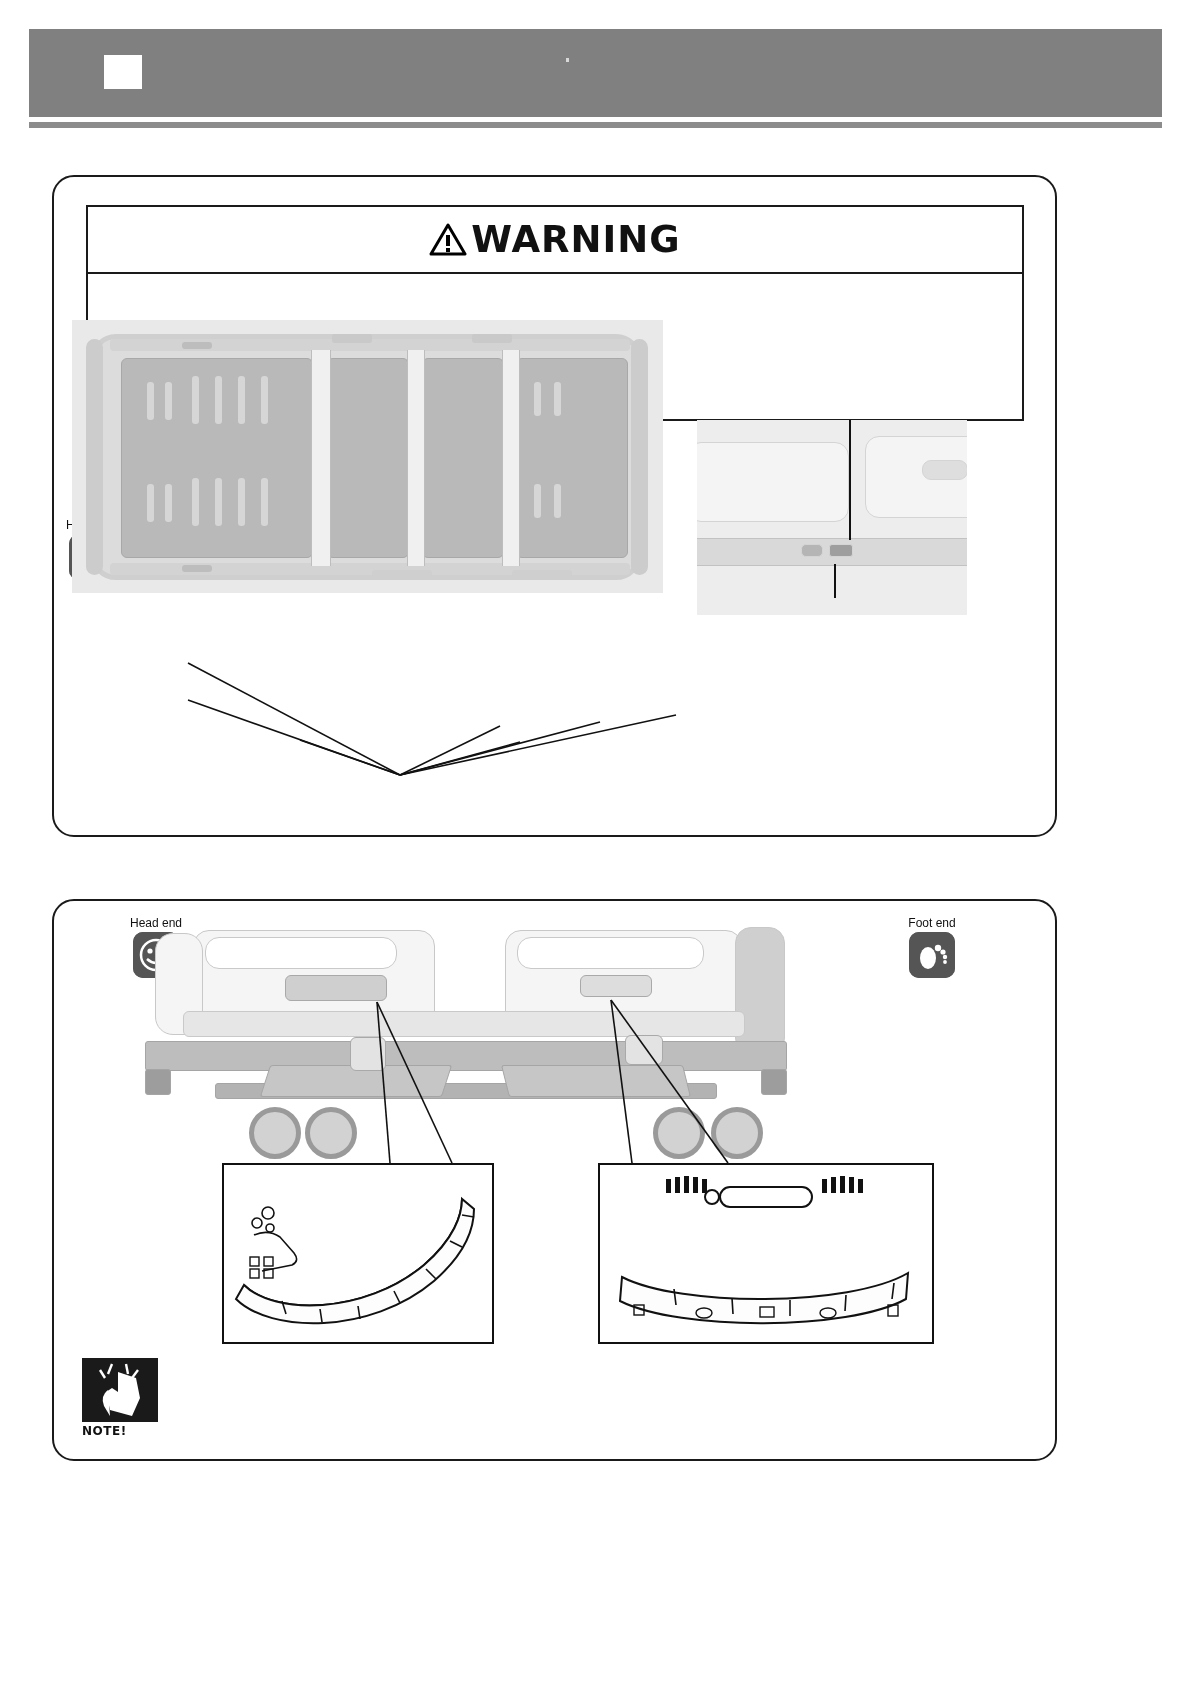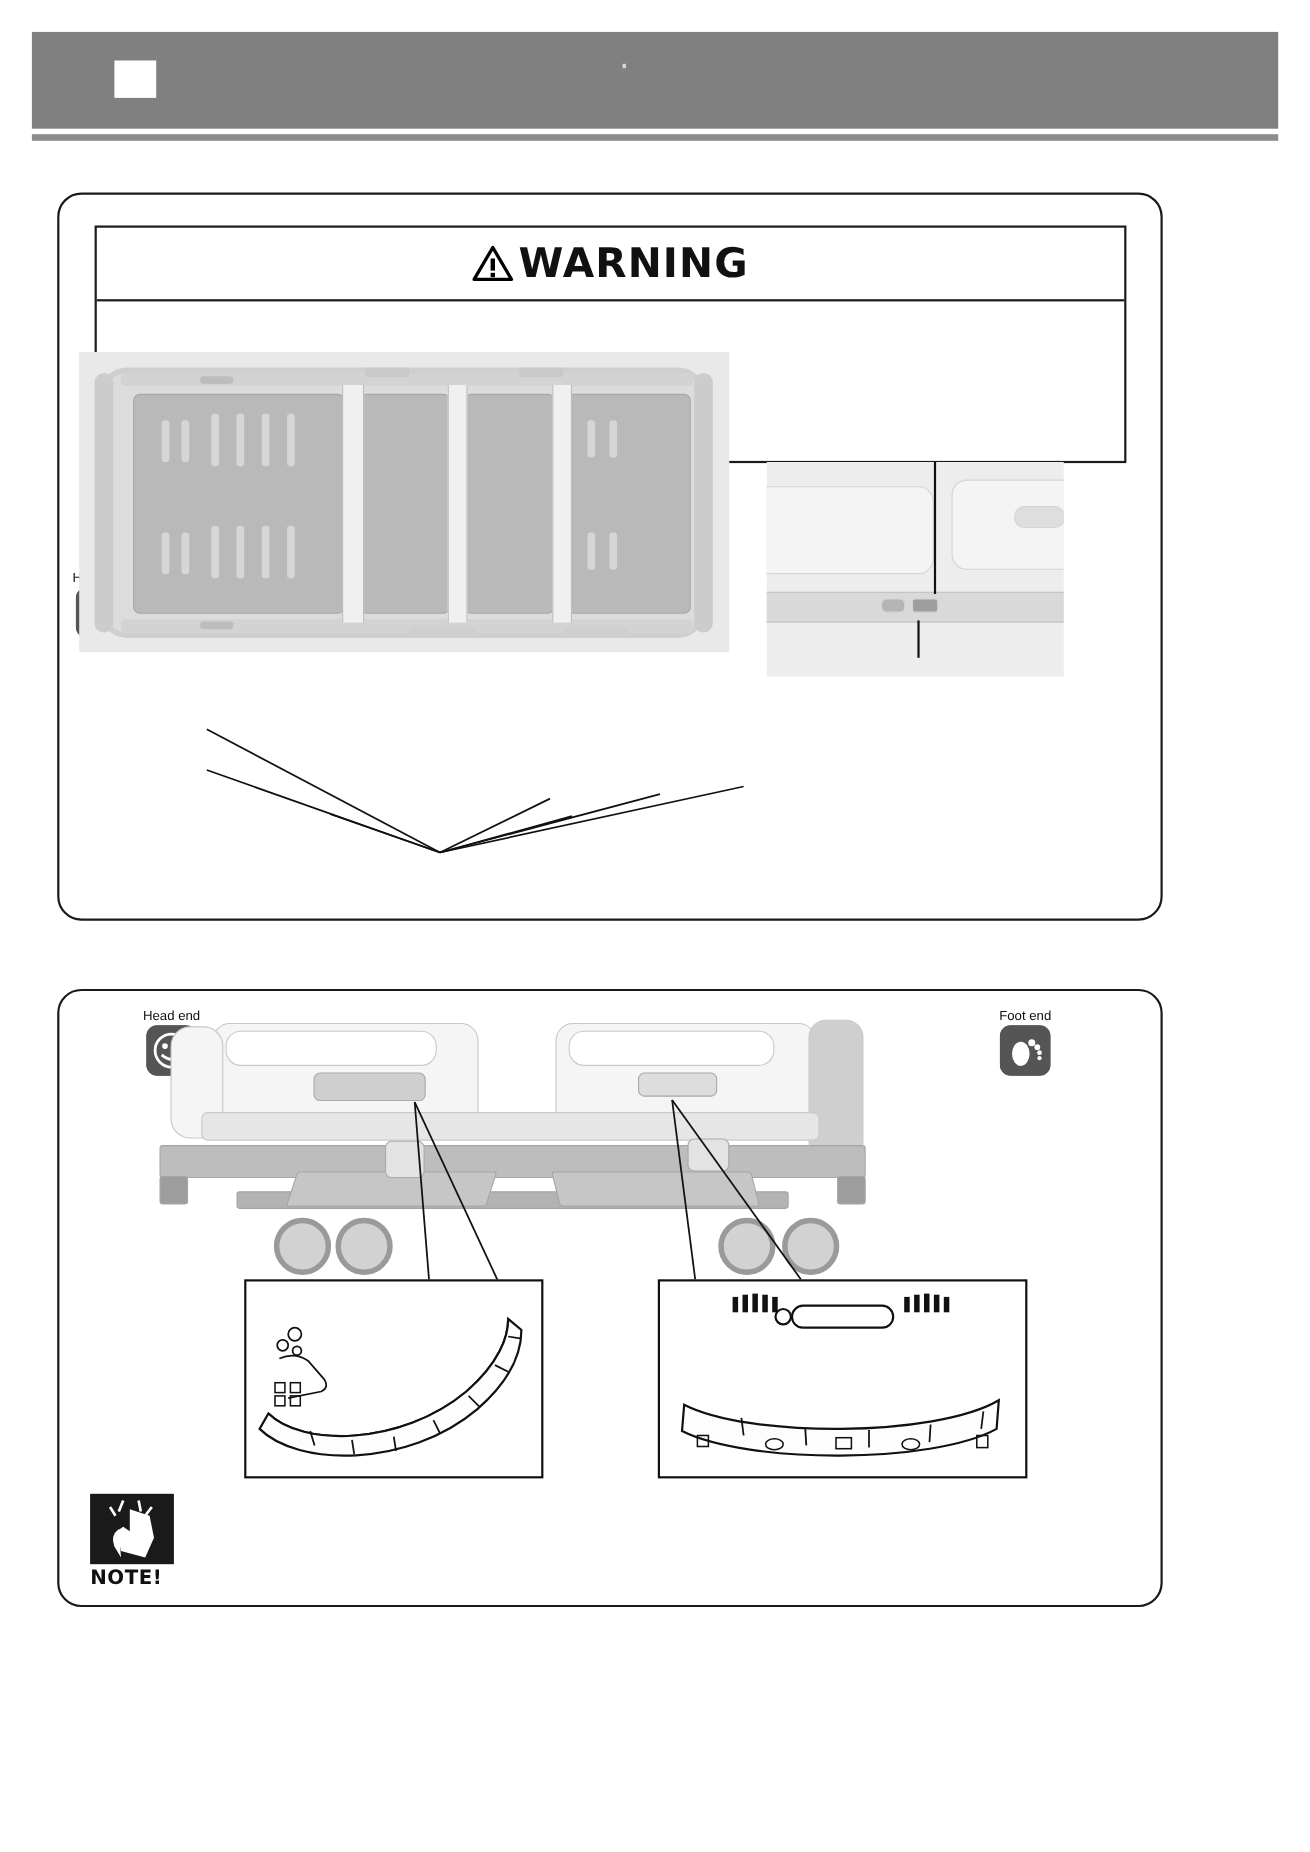--- a/index.html
+++ b/index.html
@@ -296,21 +296,21 @@
   .note-badge .img {
     width: 76px;
     height: 64px;
     background: #1a1a1a;
     position: relative;
     overflow: hidden;
   }
   .note-badge .cap {
     font-family: "DejaVu Sans", sans-serif;
     font-weight: bold;
-    font-size: 18px;
+    font-size: 12px;
     letter-spacing: 0.5px;
     margin-top: 2px;
   }
   .note-text {
     position: absolute;
     left: 180px;
     top: 1362px;
     width: 820px;
     font-size: 14px;
     line-height: 22px;

